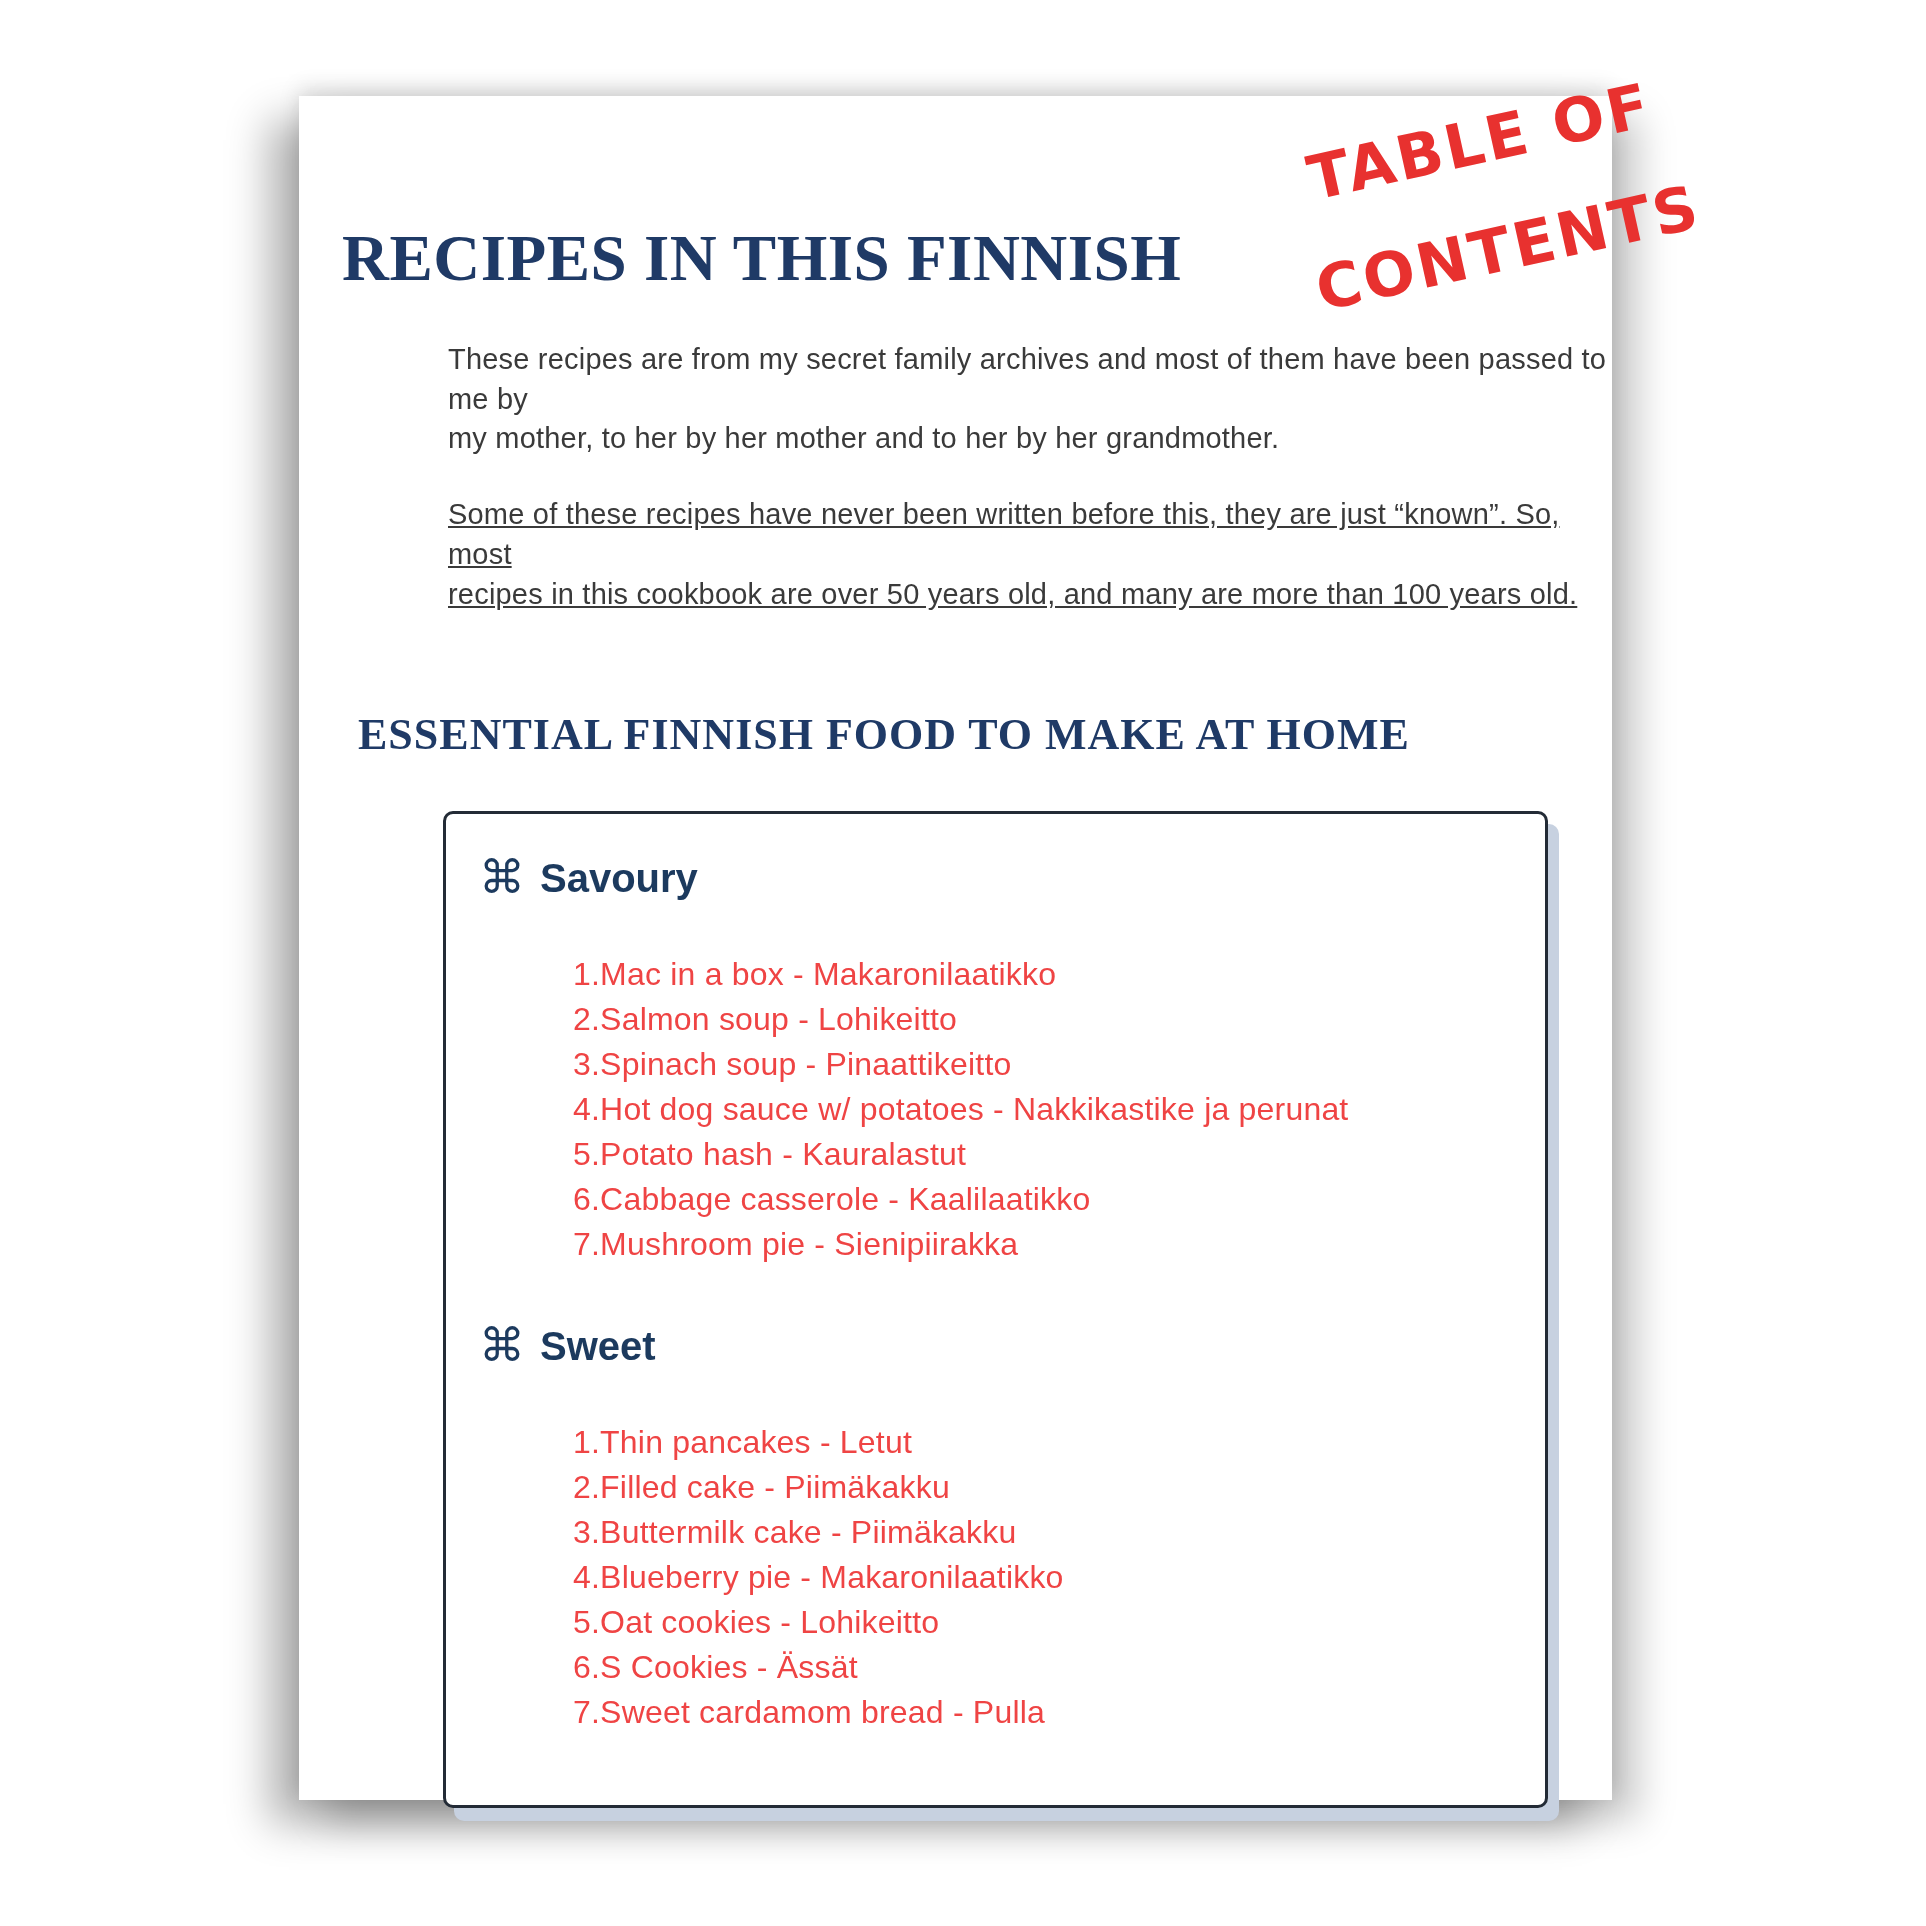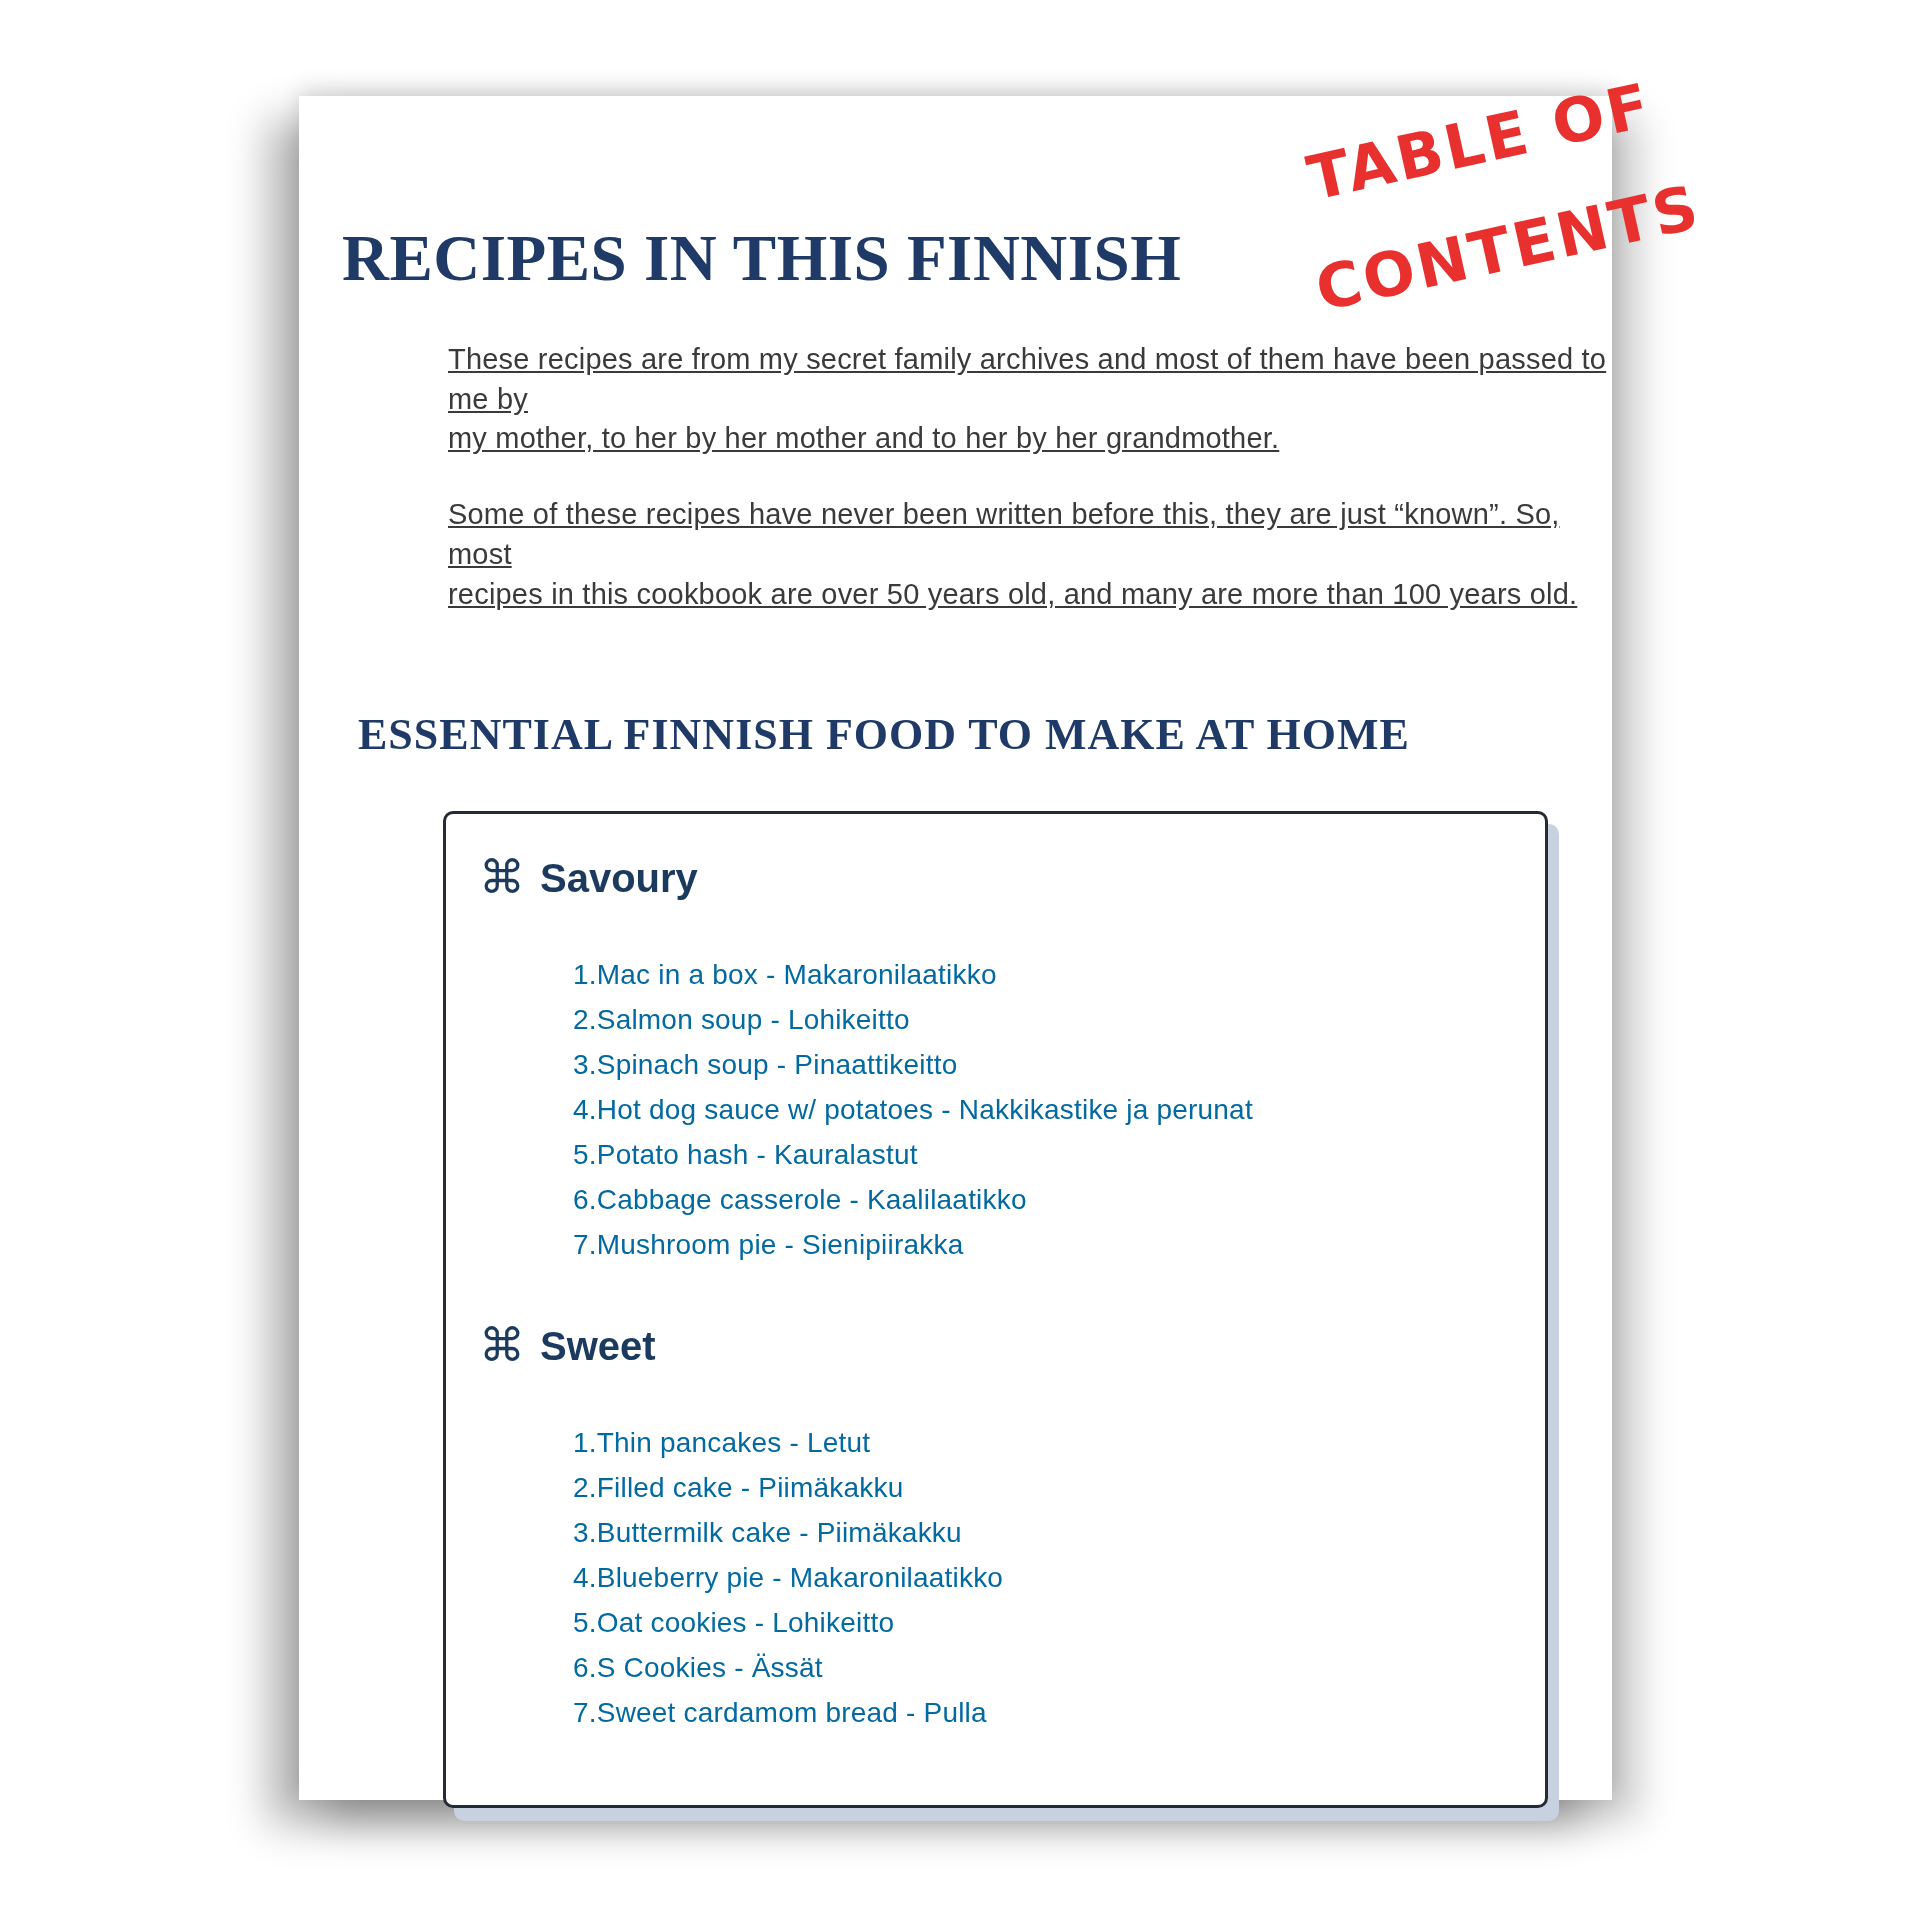--- a/index.html
+++ b/index.html
@@ -57,21 +57,21 @@
   p.intro {
     margin: 0;
     margin-left: 149px;
     width: 1168px;
     font-size: 29px;
     line-height: 1.37;
     letter-spacing: 0.2px;
     color: var(--text, #3a3a3a);
     white-space: pre-line;
   }
-  p.intro.first { margin-top: 44px; text-decoration: underline; }
+  p.intro.first { margin-top: 44px; }
   p.intro.second { margin-top: 36px; text-decoration: underline; }
 
   h2.section-heading {
     margin: 16px;
     padding: 79px 0 0 43px;
     font-family: "Liberation Serif", serif;
     font-weight: 700;
     font-size: 44px;
     letter-spacing: 1px;
     color: var(--navy, #1f3a66);
@@ -111,24 +111,24 @@
   }
 
   ol.recipe-list {
     list-style: none;
     counter-reset: item;
     margin: 51px 0 0 0;
     padding: 0 0 0 94px;
   }
   ol.recipe-list li {
     counter-increment: item;
-    font-size: 28px;
+    font-size: 32px;
     line-height: 45px;
     letter-spacing: 0.2px;
-    color: #0369a1;
+    color: #ef4444;
     white-space: nowrap;
   }
   ol.recipe-list li::before {
     content: counter(item) ".";
   }
 </style>
 </head>
 <body>
 
 <div class="page">

